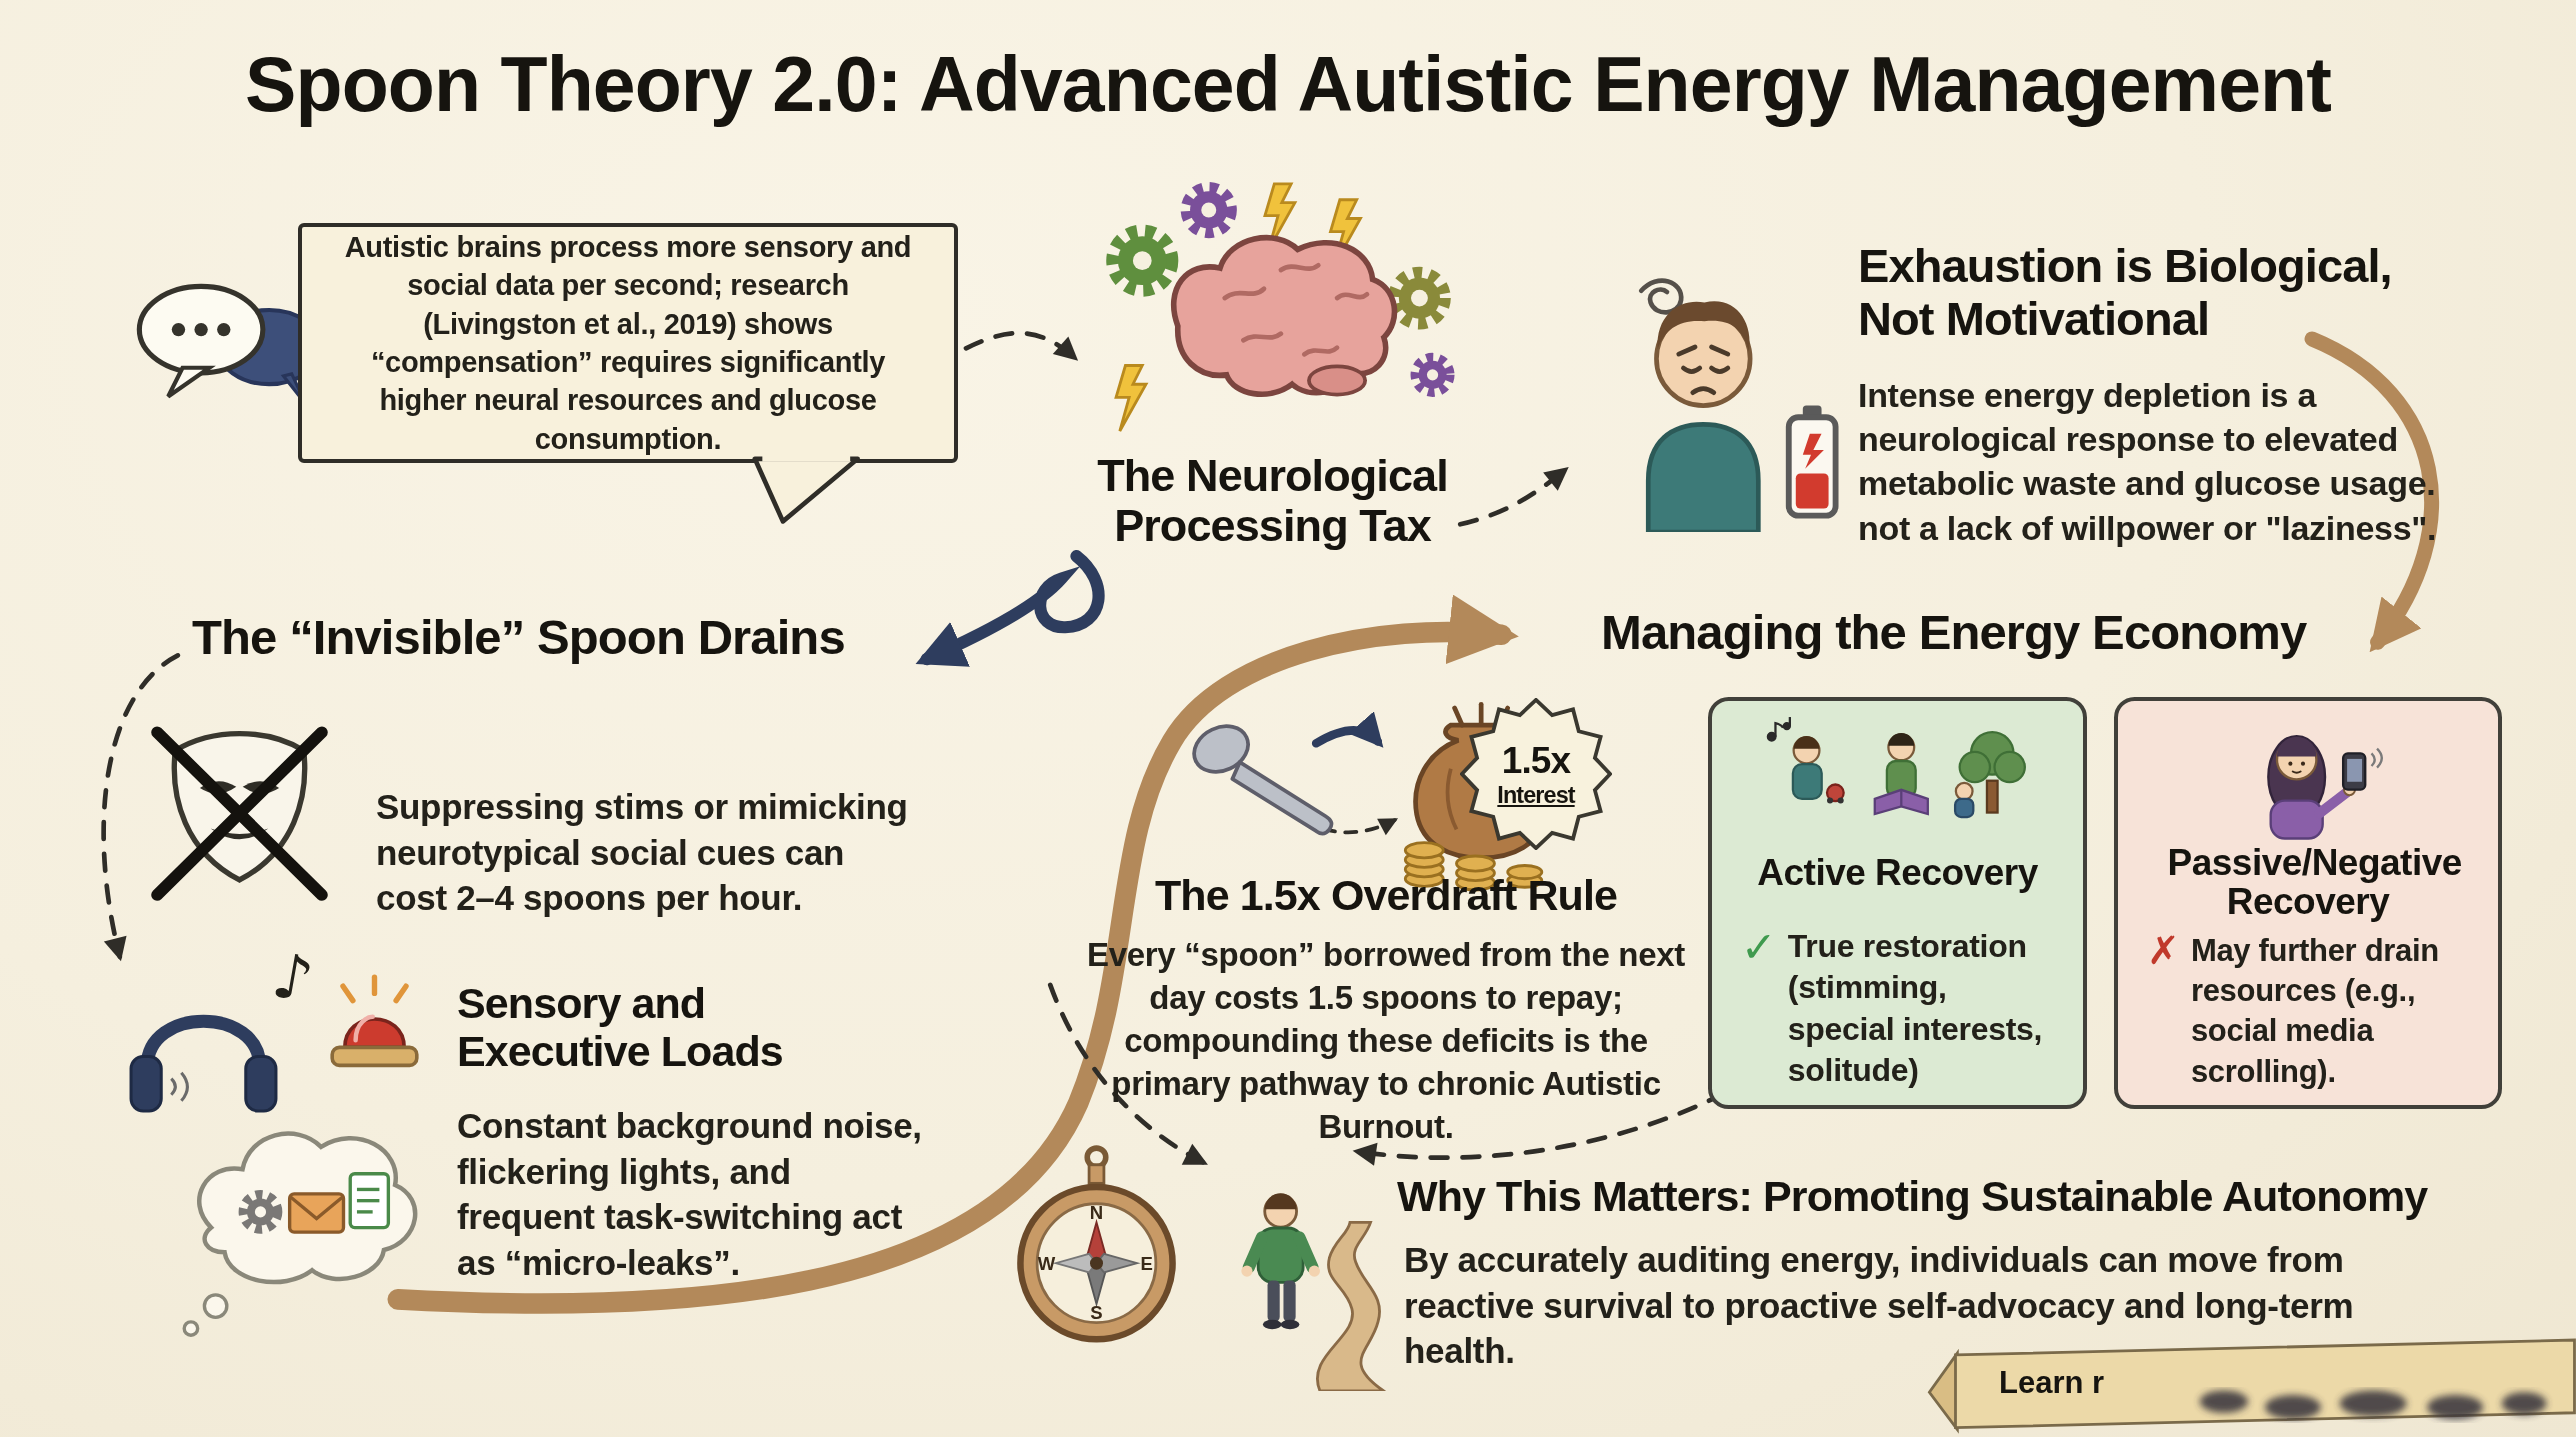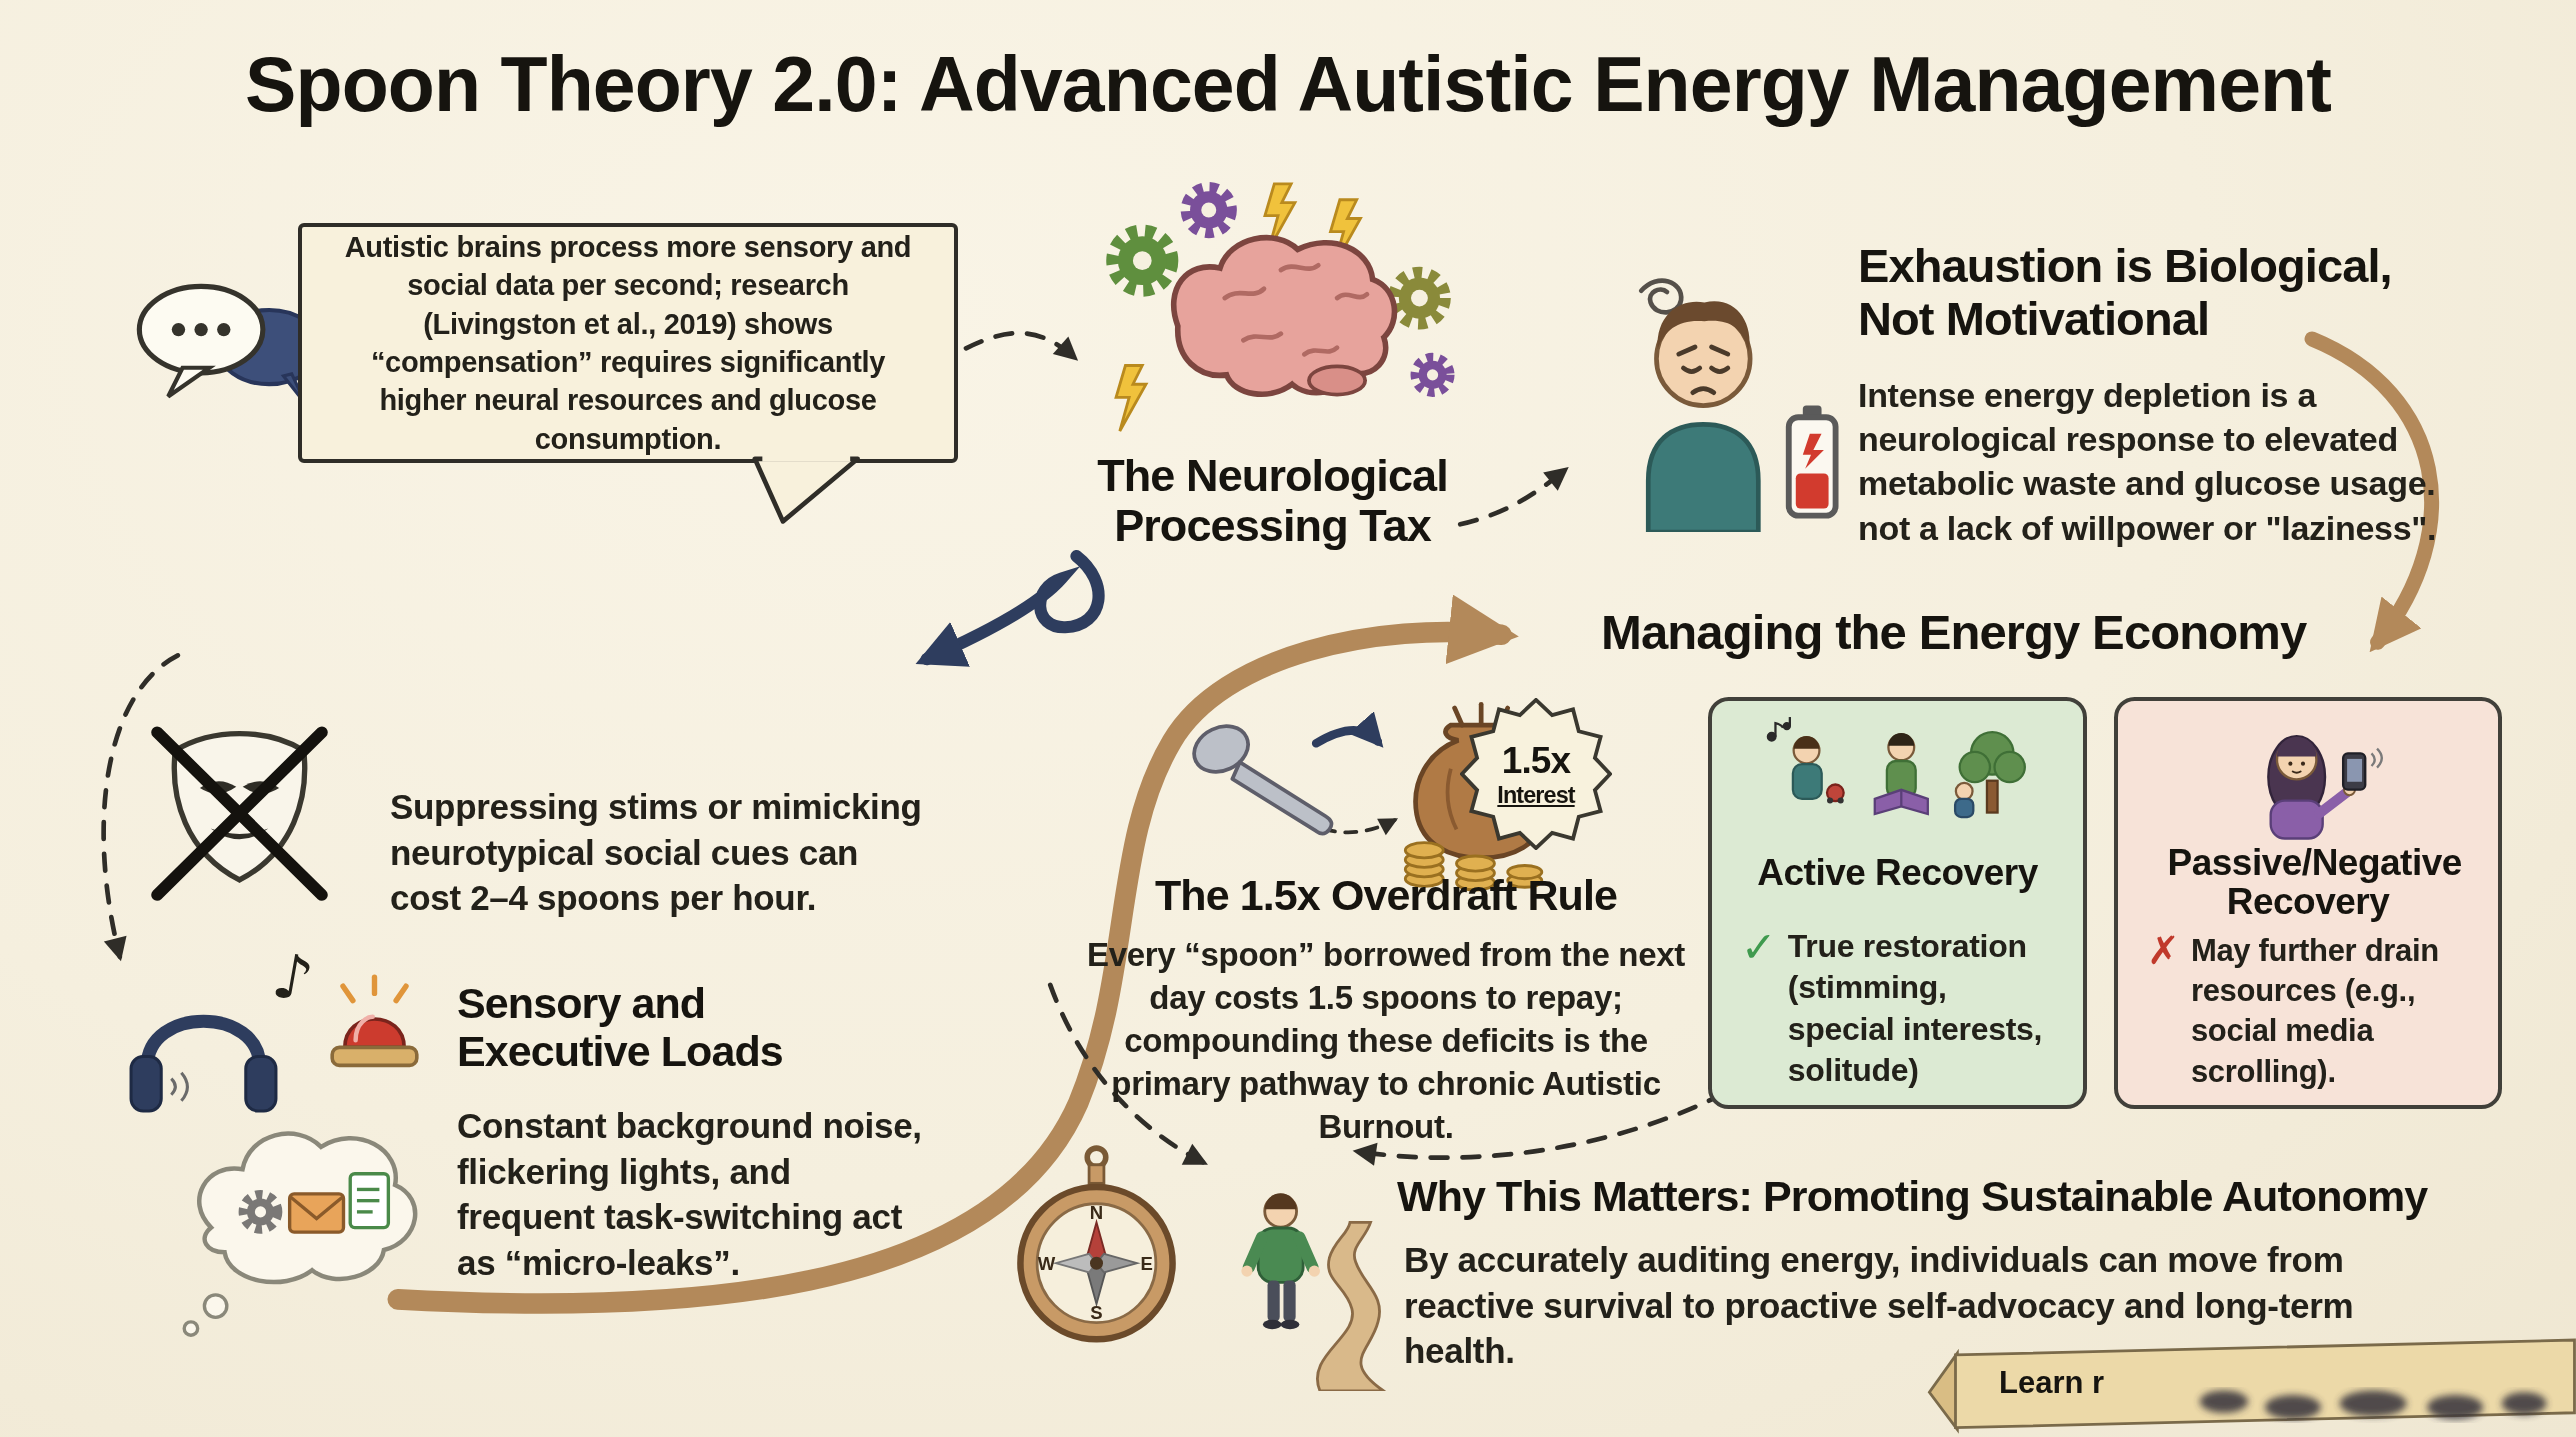--- a/index.html
+++ b/index.html
@@ -143,34 +143,35 @@
       </g>
     </svg>
   </div>
 
   <div class="abs heading" style="left:1858px;top:240px;width:599px;font-size:47px;">
     <div>Exhaustion is Biological,</div>
     <div>Not Motivational</div>
   </div>
   <div class="abs body-text" style="left:1858px;top:373px;width:608px;font-size:34px;">Intense energy depletion is a neurological response to elevated metabolic waste and glucose usage. not a lack of willpower or "laziness".</div>
 
+  <div class="abs heading" style="left:192px;top:610px;width:730px;font-size:49px;">The “Invisible” Spoon Drains</div>
 
   <div class="abs" style="left:148px;top:713px;">
     <svg width="183" height="198" viewBox="0 0 170 185">
       <path d="M25 35 C60 14 110 14 145 35 C150 80 135 130 85 156 C35 130 20 80 25 35 Z" fill="#f9f5ea" stroke="#3a382f" stroke-width="5"></path>
       <path d="M48 70 q17 -12 34 -1 q-17 12 -34 1 Z" fill="#2f2d26"></path>
       <path d="M88 69 q17 -11 34 1 q-17 11 -34 -1 Z" fill="#2f2d26"></path>
       <path d="M58 108 q27 20 54 0 q-27 10 -54 0 Z" fill="#2f2d26"></path>
       <g stroke="#14120e" stroke-width="11" stroke-linecap="round">
         <line x1="8" y1="18" x2="162" y2="170"></line>
         <line x1="162" y1="18" x2="8" y2="170"></line>
       </g>
     </svg>
   </div>
-  <div class="abs body-text" style="left:390px;top:784px;width:538px;font-size:35px;">Suppressing stims or mimicking neurotypical social cues can cost 2–4 spoons per hour.</div>
+  <div class="abs body-text" style="left:376px;top:784px;width:538px;font-size:35px;">Suppressing stims or mimicking neurotypical social cues can cost 2–4 spoons per hour.</div>
 
   <div class="abs" style="left:112px;top:970px;">
     <svg width="183" height="159" viewBox="0 0 180 158">
       <path d="M34 96 C34 36 146 36 146 96" stroke="#2e3d5e" stroke-width="13" fill="none" stroke-linecap="round"></path>
       <rect x="18" y="86" width="30" height="54" rx="12" fill="#2e3d5e" stroke="#1e2a44" stroke-width="3"></rect>
       <rect x="132" y="86" width="30" height="54" rx="12" fill="#2e3d5e" stroke="#1e2a44" stroke-width="3"></rect>
       <path d="M58 108 q8 8 0 16" stroke="#6a6a6a" stroke-width="3" fill="none"></path>
       <path d="M68 102 q12 14 0 28" stroke="#6a6a6a" stroke-width="3" fill="none"></path>
     </svg>
   </div>

